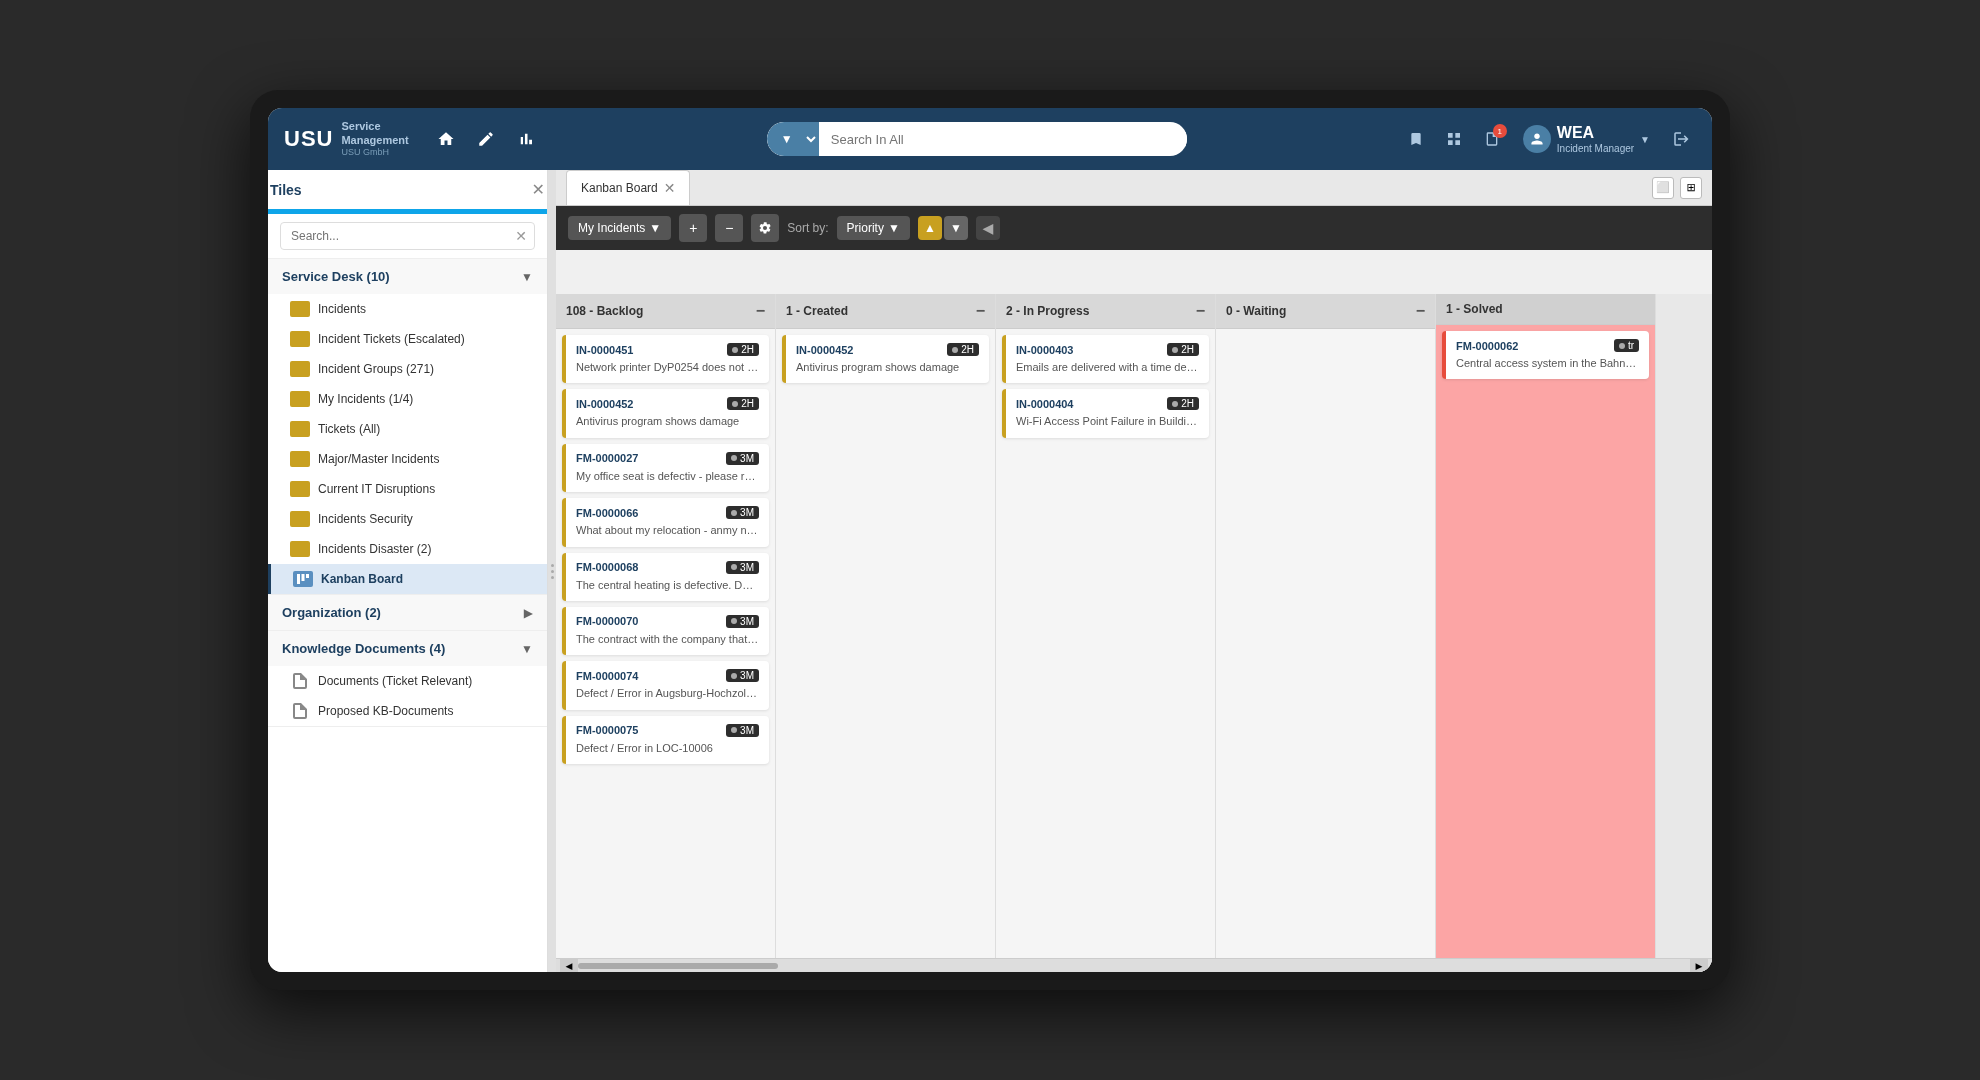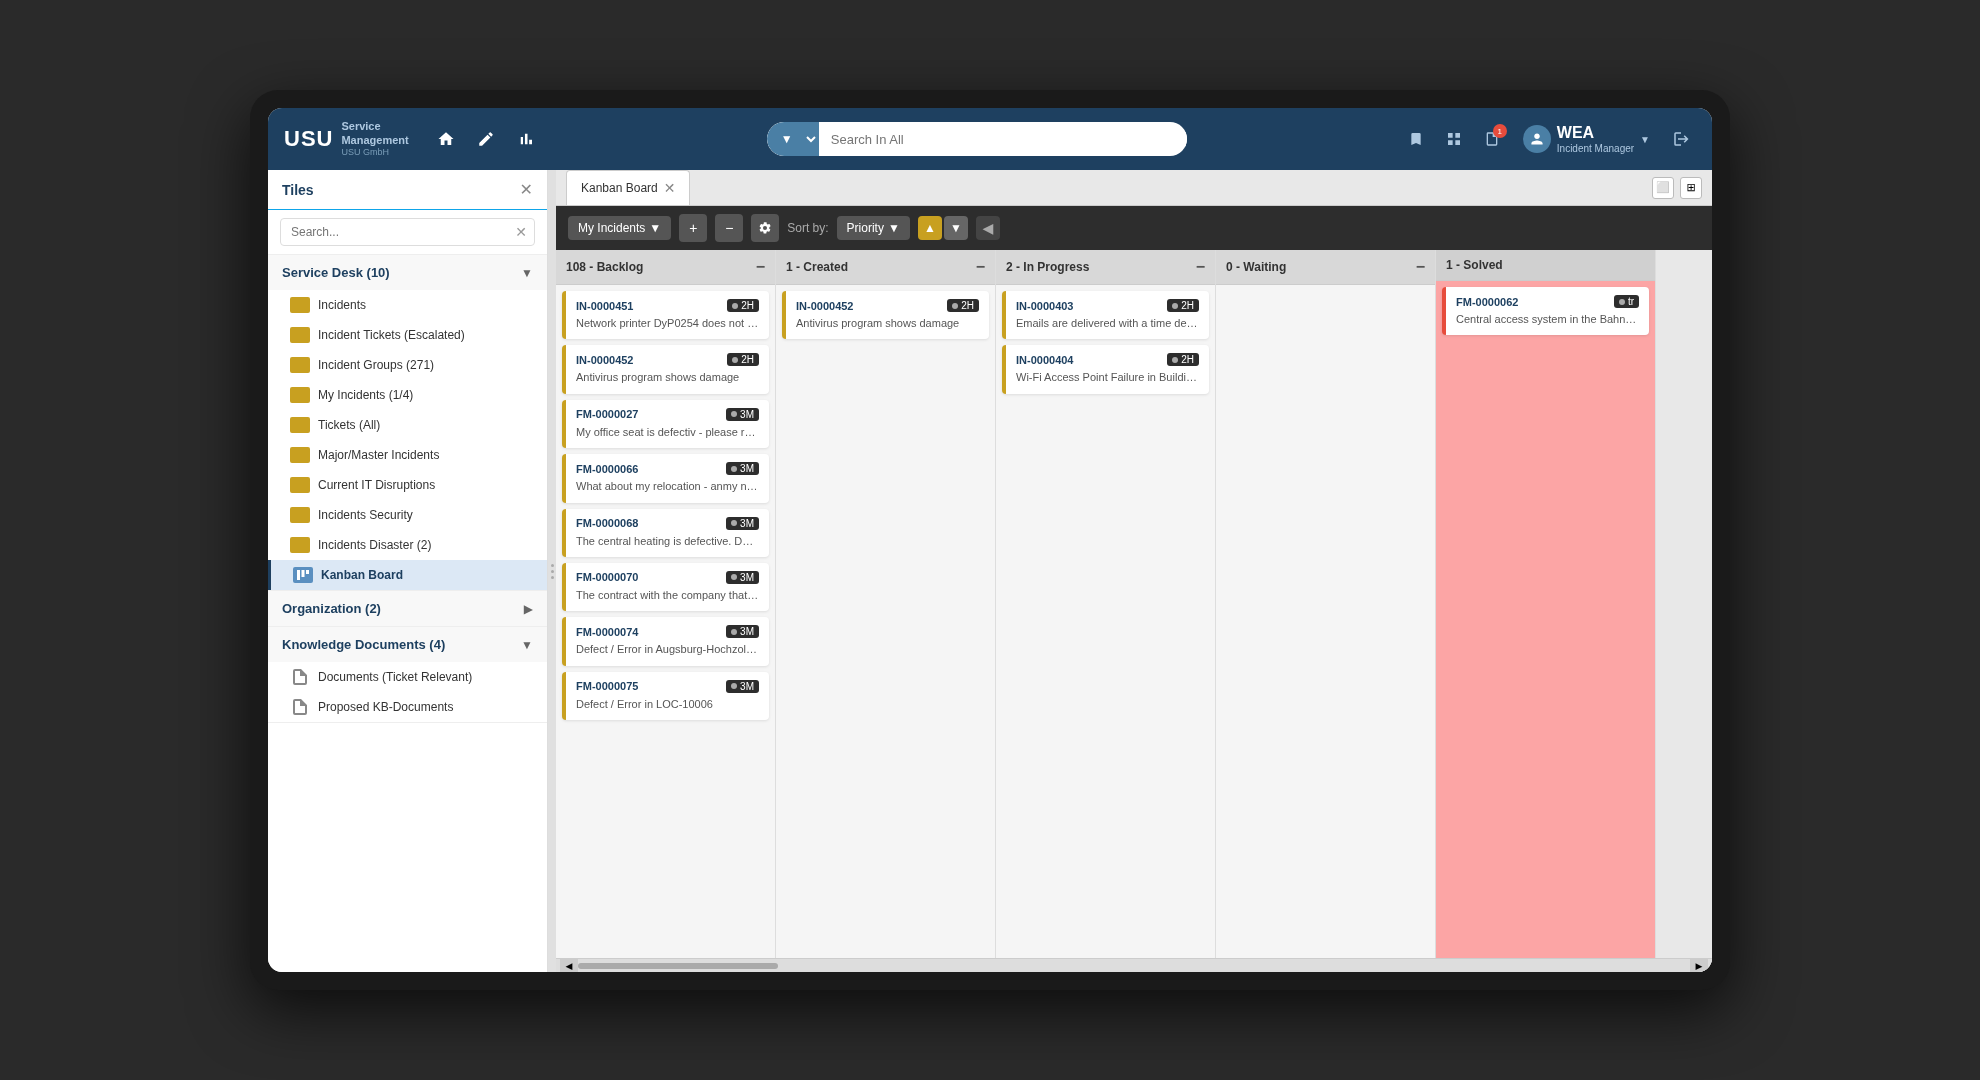--- a/index.html
+++ b/index.html
@@ -180,22 +180,22 @@
       border-right: 1px solid #ddd;
       display: flex;
       flex-direction: column;
       flex-shrink: 0;
       overflow-y: auto;
     }
     .sidebar-header {
       display: flex;
       align-items: center;
       justify-content: space-between;
-      padding: 10px 14px;
-      border-bottom: 1px solid #0ea5e9;
+      padding: 10px 2px;
+      border-bottom: 5px solid #0ea5e9;
     }
     .sidebar-title {
       font-size: 14px;
       font-weight: 600;
       color: #1e4060;
     }
     .sidebar-close {
       cursor: pointer;
       color: #888;
       font-size: 16px;
@@ -418,20 +418,21 @@
 
     
     .kanban-board {
       flex: 1;
       overflow-x: auto;
       overflow-y: hidden;
       background: #e8e8e8;
       padding: 0;
       display: flex;
       flex-direction: column;
+      margin-top: 44px;
     }
     .kanban-columns-wrapper {
       display: flex;
       height: 100%;
       min-width: max-content;
     }
     .kanban-column {
       width: 220px;
       flex-shrink: 0;
       display: flex;

